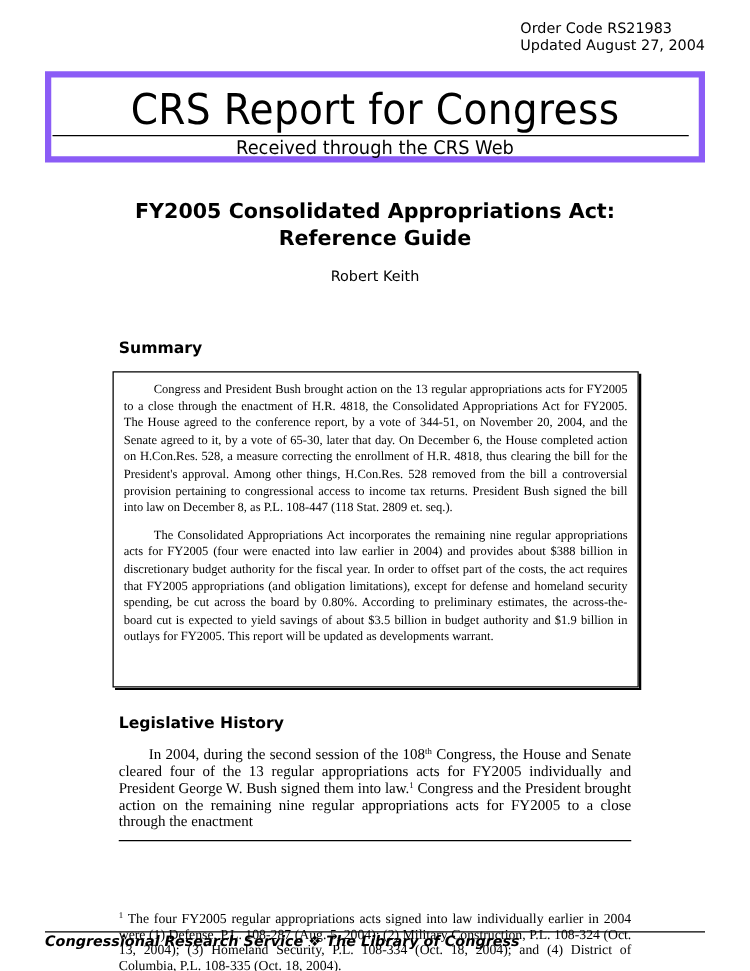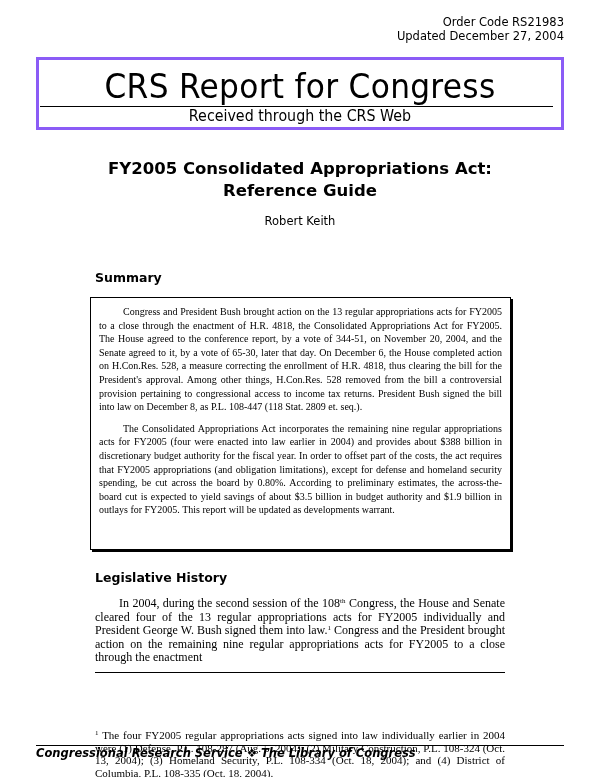--- a/index.html
+++ b/index.html
@@ -1,21 +1,21 @@
 <!DOCTYPE html>
 <html><head>
   <meta charset="utf-8">
   <style>
     html, body { margin: 0; padding: 0; background: #ffffff; }
     body { width: 600px; height: 777px; position: relative; overflow: hidden; color: #000; }
 
-    .order-code { position: absolute; right: 36px; top: 15px; text-align: right; font-size: 11.5px; line-height: 14px; font-family: "DejaVu Sans", sans-serif; }
+    .order-code { position: absolute; right: 36px; top: 15px; text-align: left; font-size: 11.5px; line-height: 14px; font-family: "DejaVu Sans", sans-serif; }
     .order-code div { white-space: nowrap; }
 
-    .masthead { position: absolute; left: 36px; top: 57px; width: 528px; height: 73px; border: 3px solid #8b5cf6; box-sizing: border-box; }
+    .masthead { position: absolute; left: 36px; top: 57px; width: 528px; height: 73px; border: 5px solid #8b5cf6; box-sizing: border-box; }
     .masthead-title { position: absolute; left: 0; right: 0; top: 6px; text-align: center; font-family: "DejaVu Sans", sans-serif; font-size: 34px; line-height: 40px; letter-spacing: 0.3px; transform: scaleX(0.92); }
     .masthead-rule { position: absolute; left: 1px; right: 8px; top: 46px; border-top: 1px solid #000; }
     .masthead-sub { position: absolute; left: 0; right: 0; top: 47px; text-align: center; font-family: "DejaVu Sans", sans-serif; font-size: 15px; line-height: 18px; transform: scaleX(0.95); }
 
     .report-title { position: absolute; left: 60px; right: 60px; top: 158px; text-align: center; font-family: "DejaVu Sans", sans-serif; font-weight: bold; font-size: 16.5px; line-height: 22px; }
 
     .author { position: absolute; left: 60px; right: 60px; top: 214px; text-align: center; font-family: "DejaVu Sans", sans-serif; font-size: 11.5px; line-height: 14px; }
     .author div { white-space: nowrap; }
 
     .section-head { position: absolute; left: 95px; font-family: "DejaVu Sans", sans-serif; font-weight: bold; font-size: 12.5px; line-height: 16px; }
@@ -34,21 +34,21 @@
     .footnote { position: absolute; left: 95px; top: 683px; width: 410px; font-family: "Liberation Serif", "DejaVu Serif", serif; font-size: 11px; line-height: 12.6px; text-align: justify; margin-top: 46px; }
 
     .footer-rule { position: absolute; left: 36px; top: 745px; width: 528px; border-top: 1px solid #000; }
     .footer { position: absolute; left: 36px; width: 528px; top: 745px; text-align: left; font-family: "DejaVu Sans", sans-serif; font-weight: bold; font-style: italic; font-size: 11.5px; line-height: 16px; }
   </style>
 </head>
 <body>
 
 <div class="order-code">
   <div>Order Code RS21983</div>
-  <div>Updated December 27, 2004</div>
+  <div>Updated August 27, 2004</div>
 </div>
 
 <div class="masthead">
   <div class="masthead-title">CRS Report for Congress</div>
   <div class="masthead-rule"></div>
   <div class="masthead-sub">Received through the CRS Web</div>
 </div>
 
 <div class="report-title">
   <div>FY2005 Consolidated Appropriations Act:</div>

